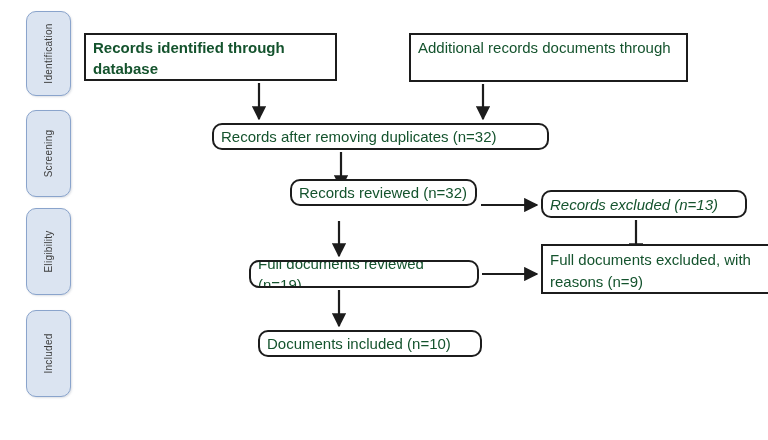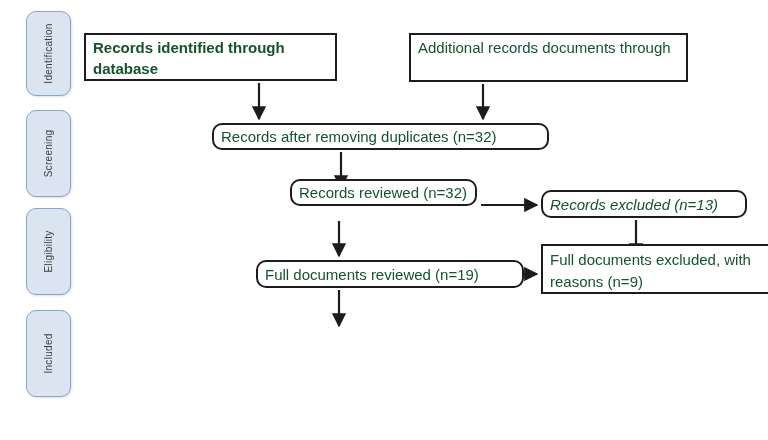--- a/index.html
+++ b/index.html
@@ -60,21 +60,21 @@
     padding-bottom: 0;
     border-radius: 10px;
   }
   .bold { font-weight: bold; }
 
   #box-db-search      { left: 84px;  top: 33px;  width: 253px; height: 48px; border-width: 2.5px; }
   #box-additional     { left: 409px; top: 33px;  width: 279px; height: 49px; }
   #box-duplicates     { left: 212px; top: 123px; width: 337px; height: 27px; }
   #box-reviewed       { left: 258px; top: 179px; width: 187px; height: 27px; margin-left: 32px; }
   #box-excluded       { left: 541px; top: 190px; width: 206px; height: 28px; font-style: italic; }
-  #box-full-reviewed  { left: 256px; top: 260px; width: 268px; height: 28px; }
+  #box-full-reviewed  { left: 249px; top: 260px; width: 230px; height: 28px; }
   #box-full-excluded  { left: 541px; top: 244px; width: 232px; height: 50px; padding-top: 3px; line-height: 22px; }
   #box-included       { left: 258px; top: 330px; width: 224px; height: 27px; }
 
   
   #arrows {
     position: absolute;
     left: 0; top: 0;
     width: 768px;
     height: 440px;
     pointer-events: none;
@@ -137,14 +137,17 @@
 
   <div class="fbox single" id="box-full-reviewed">
     <span>Full documents reviewed (n=19)</span>
   </div>
 
   <div class="fbox" id="box-full-excluded">
     <div>Full documents excluded, with</div>
     <div>reasons (n=9)</div>
   </div>
 
+  <div class="fbox single" id="box-included">
+    <span>Documents included (n=10)</span>
+  </div>
 
 </div>
 
 </body></html>

